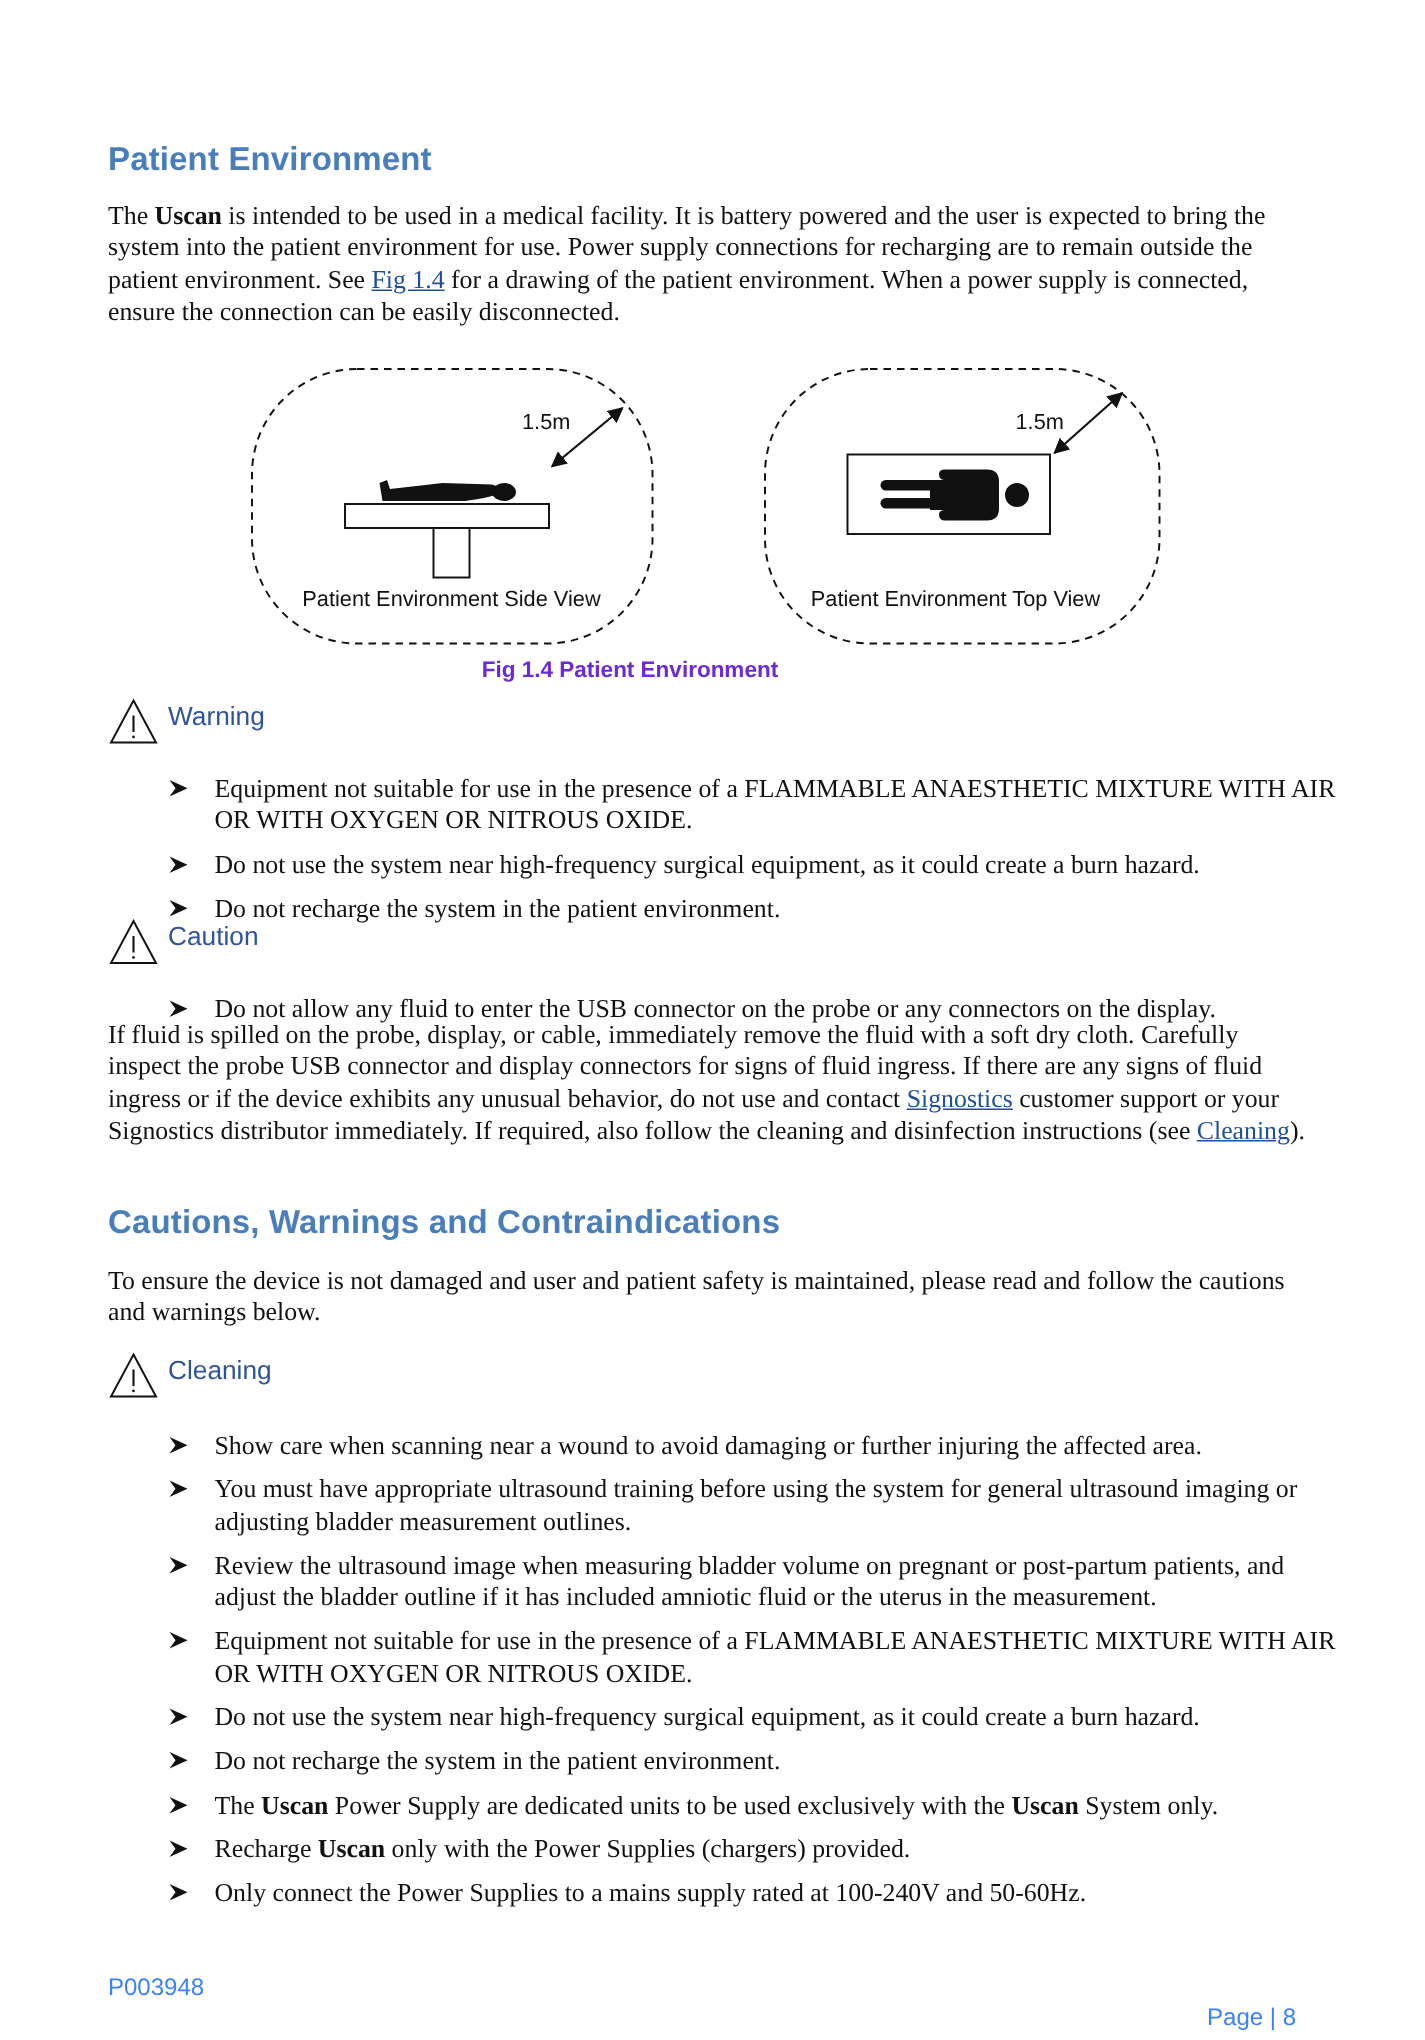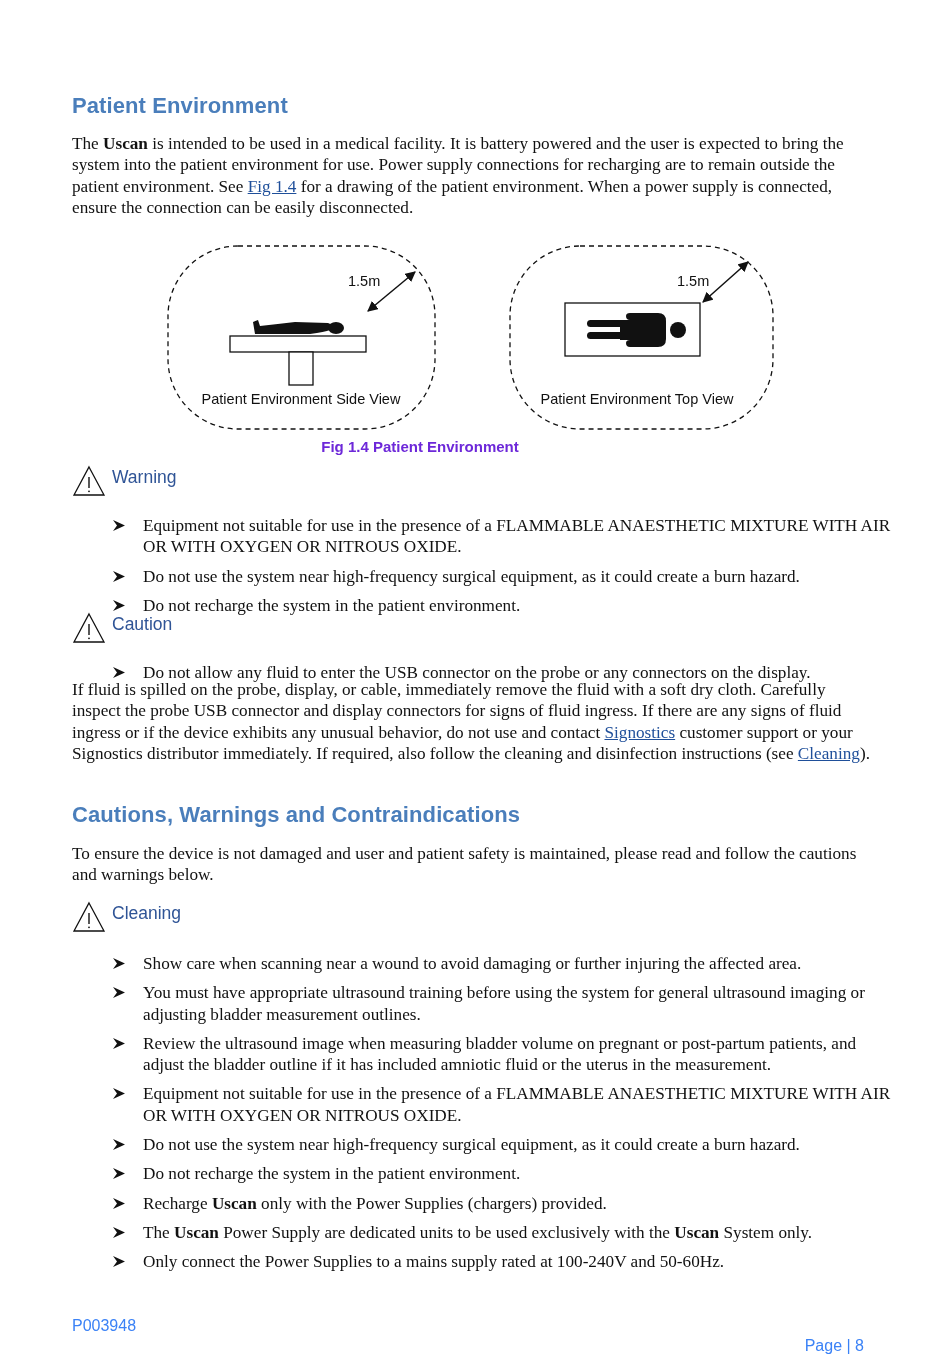--- a/index.html
+++ b/index.html
@@ -142,24 +142,24 @@
           <path d="M1,1 L13,6.5 L1,12 L5,6.5 Z" fill="#111"></path>
         </svg><span>Equipment not suitable for use in the presence of a FLAMMABLE ANAESTHETIC MIXTURE WITH AIR OR WITH OXYGEN OR NITROUS OXIDE.</span></li>
     <li><svg class="arrow" viewBox="0 0 14 13">
           <path d="M1,1 L13,6.5 L1,12 L5,6.5 Z" fill="#111"></path>
         </svg><span>Do not use the system near high-frequency surgical equipment, as it could create a burn hazard.</span></li>
     <li><svg class="arrow" viewBox="0 0 14 13">
           <path d="M1,1 L13,6.5 L1,12 L5,6.5 Z" fill="#111"></path>
         </svg><span>Do not recharge the system in the patient environment.</span></li>
     <li><svg class="arrow" viewBox="0 0 14 13">
           <path d="M1,1 L13,6.5 L1,12 L5,6.5 Z" fill="#111"></path>
-        </svg><span>Recharge </span><b>Uscan</b><span> only with the Power Supplies (chargers) provided.</span></li>
+        </svg><span>The </span><b>Uscan</b><span> Power Supply are dedicated units to be used exclusively with the </span><b>Uscan</b><span> System only.</span></li>
     <li><svg class="arrow" viewBox="0 0 14 13">
           <path d="M1,1 L13,6.5 L1,12 L5,6.5 Z" fill="#111"></path>
-        </svg><span>The </span><b>Uscan</b><span> Power Supply are dedicated units to be used exclusively with the </span><b>Uscan</b><span> System only.</span></li>
+        </svg><span>Recharge </span><b>Uscan</b><span> only with the Power Supplies (chargers) provided.</span></li>
     <li><svg class="arrow" viewBox="0 0 14 13">
           <path d="M1,1 L13,6.5 L1,12 L5,6.5 Z" fill="#111"></path>
         </svg><span>Only connect the Power Supplies to a mains supply rated at 100-240V and 50-60Hz.</span></li>
   </ul>
 
   <div class="footer">
     <span class="left">P003948</span>
     <span class="right">Page | 8</span>
   </div>
 

